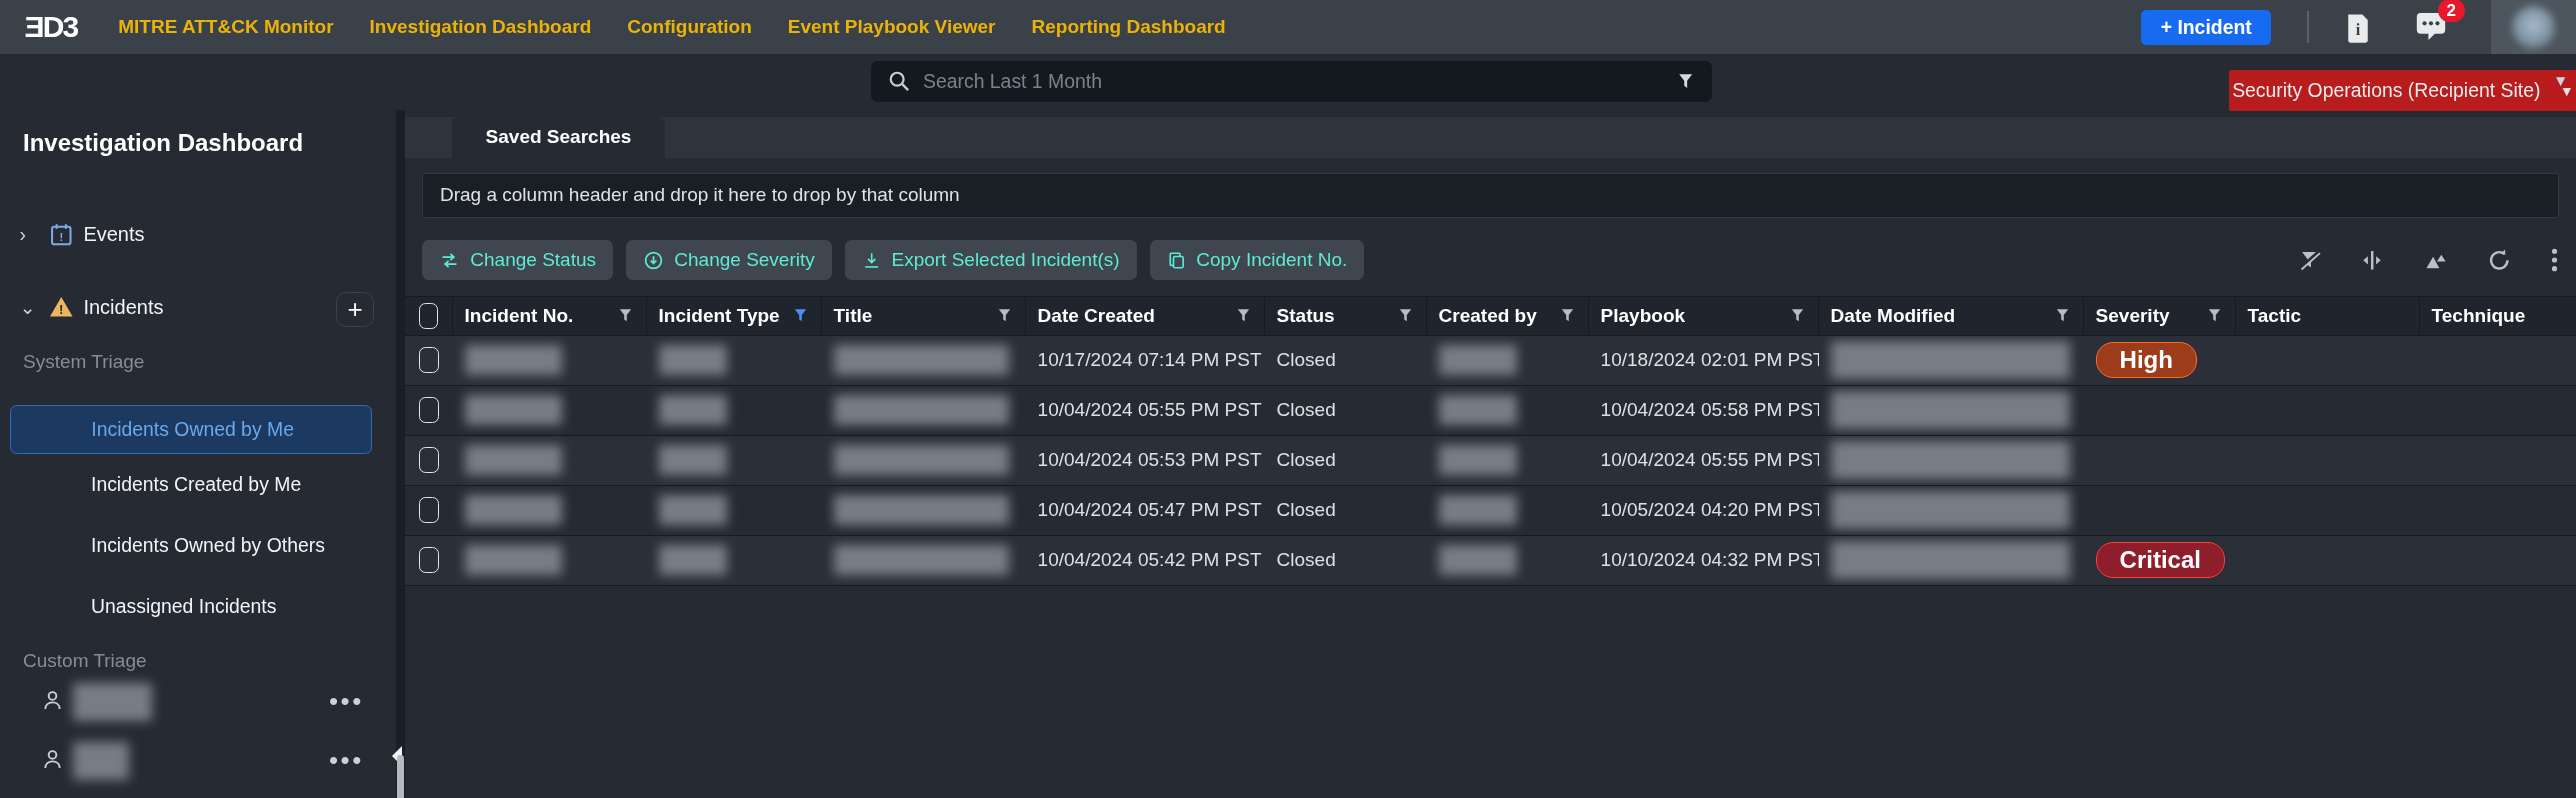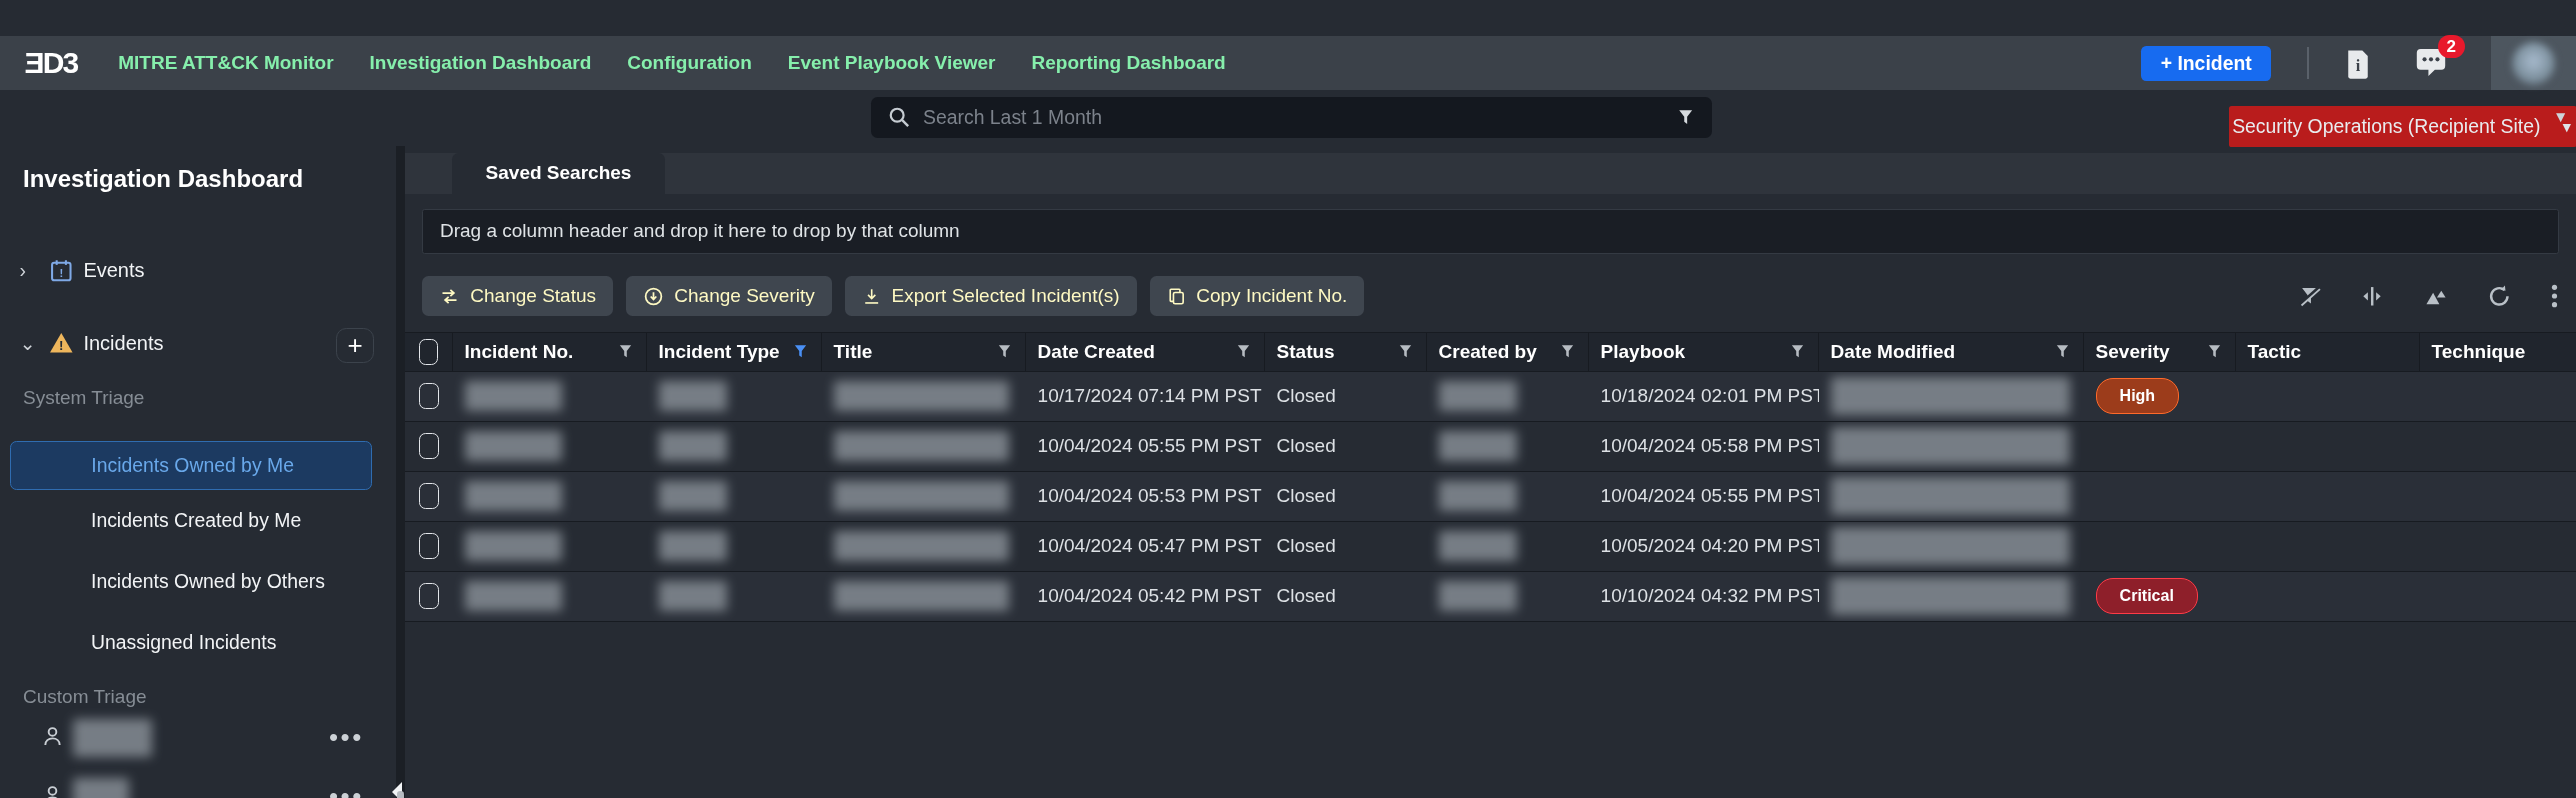--- a/index.html
+++ b/index.html
@@ -7,24 +7,24 @@
   html,body { width:2576px; height:799px; overflow:hidden; }
   body {
     font-family:"Liberation Sans", sans-serif;
     background:#262b33; color:#e8eaed;
     -webkit-font-smoothing:antialiased;
   }
 
   
   .navbar{
     height:54px; background:#3b4149; display:flex; align-items:center;
-    padding:0 0 0 24.6px; position:relative; z-index:5;margin-top:36px;
+    padding:0 0 0 24.6px; position:relative; z-index:5;
   }
   .logo{ font-size:30px; font-weight:800; letter-spacing:-1.9px; color:#ffffff; margin-right:41px; }
-  .nav-item{ font-size:19px; font-weight:700; color:#86efac; margin-right:36px; cursor:pointer; white-space:nowrap; }
+  .nav-item{ font-size:19px; font-weight:700; color:#eab308; margin-right:36px; cursor:pointer; white-space:nowrap; }
   .nav-right{ margin-left:auto; display:flex; align-items:center; height:100%; }
   .btn-incident{
     background:#176bf0; color:#fff; font-size:19.4px; font-weight:700;
     border:none; border-radius:5.2px; height:35px; padding:0 19.4px;
     display:flex; align-items:center; cursor:pointer; margin-right:36px;
   }
   .nav-divider{ width:1.9px; height:32px; background:#5a616a; margin-right:36px; }
   .nav-icon-btn{ position:relative; margin-right:43px; color:#e8eaec; cursor:pointer; display:flex; align-items:center; }
   .badge{
     position:absolute; top:-14.2px; right:-17px; background:#e8192c; color:#fff;
@@ -99,21 +99,21 @@
 
   
   .dragbar{
     margin:15px 17px 0 17px; height:45px; background:#1a1e25; border:1.3px solid #343a43; border-radius:2.6px;
     display:flex; align-items:center; padding-left:17px; font-size:19px; color:#dfe3e6; flex:none;
   }
 
   
   .toolbar{ margin:22.6px 17px 0 17px; display:flex; align-items:center; flex:none; }
   .tbtn{
-    height:40px; background:#3f464f; border:none; border-radius:6.5px; color:#fef9c3;
+    height:40px; background:#3f464f; border:none; border-radius:6.5px; color:#5eead4;
     font-size:19px; font-family:"Liberation Sans",sans-serif; padding:0 17px; margin-right:13px;
     display:flex; align-items:center; cursor:pointer; white-space:nowrap;
   }
   .tbtn svg{ margin-right:10.3px; }
   .ticons{ margin-left:auto; display:flex; align-items:center; color:#b9c0c7; }
   .ticon{ margin-left:38px; cursor:pointer; display:flex; align-items:center; }
 
   
   .table{ margin-top:15.5px; flex:none; }
   .thead, .trow{ display:grid; }
@@ -127,21 +127,21 @@
   .trow{ height:50px; border-bottom:1.9px solid #171b21; font-size:19px; color:#dde1e5; }
   .trow:nth-child(odd){ background:#2a2f38; }
   .trow:nth-child(even){ background:#262b33; }
   .cell{ display:flex; align-items:center; padding-left:11.6px; overflow:hidden; white-space:nowrap; }
   .cb{
     width:19.4px; height:26px; border:1.9px solid #e3e6ea; border-radius:6.5px; background:transparent; cursor:pointer;
   }
   .cbcell{ display:flex; align-items:center; justify-content:center; }
   .sevbadge{
     display:inline-flex; align-items:center; justify-content:center;
-    height:36px; padding:0 23px; border-radius:17px; border:1.9px solid; font-size:16px; font-weight:700; color:#fff;
+    height:36px; padding:0 23px; border-radius:17px; border:1.9px solid; font-size:24px; font-weight:700; color:#fff;
   }
 </style>
 </head>
 <body>
 
 <header class="navbar">
   <div class="logo">ƎD3</div>
   <nav id="nav-items" style="display:flex">
       <div class="nav-item">MITRE ATT&amp;CK Monitor</div>
       <div class="nav-item">Investigation Dashboard</div>

